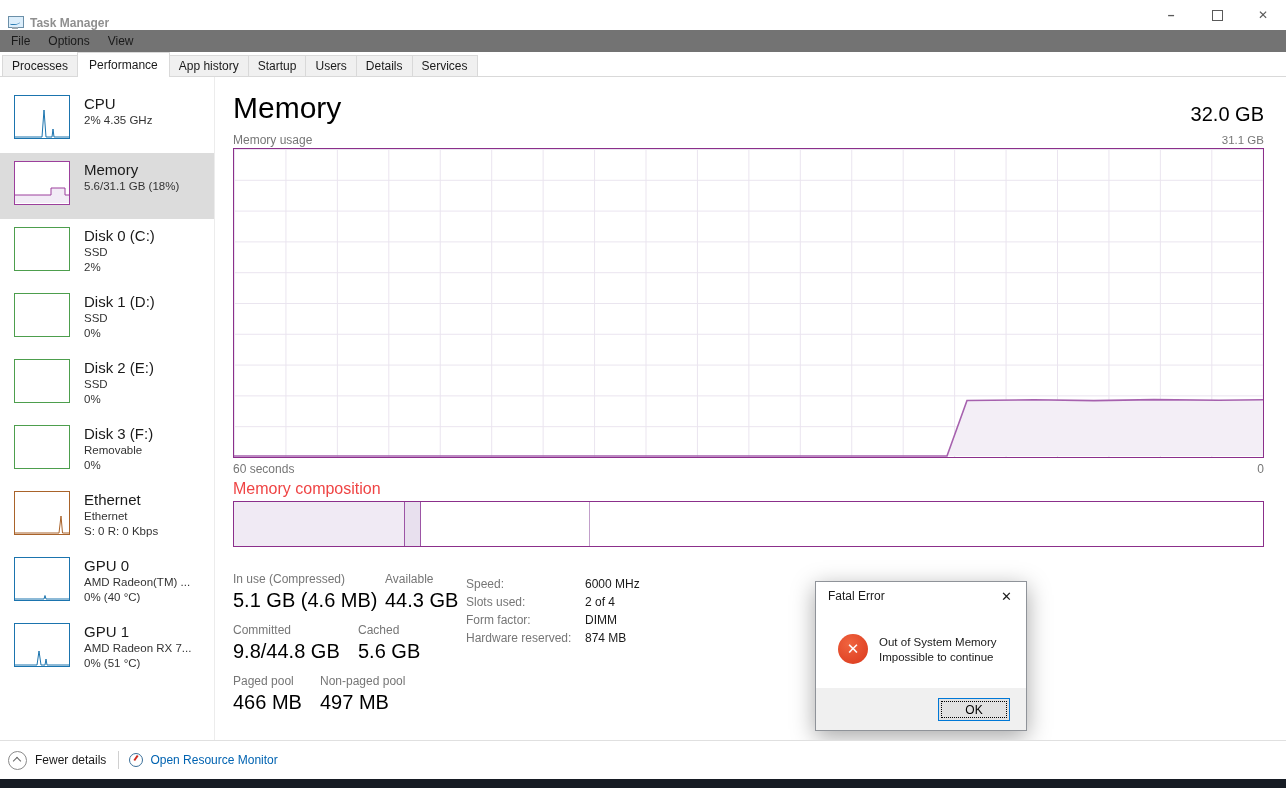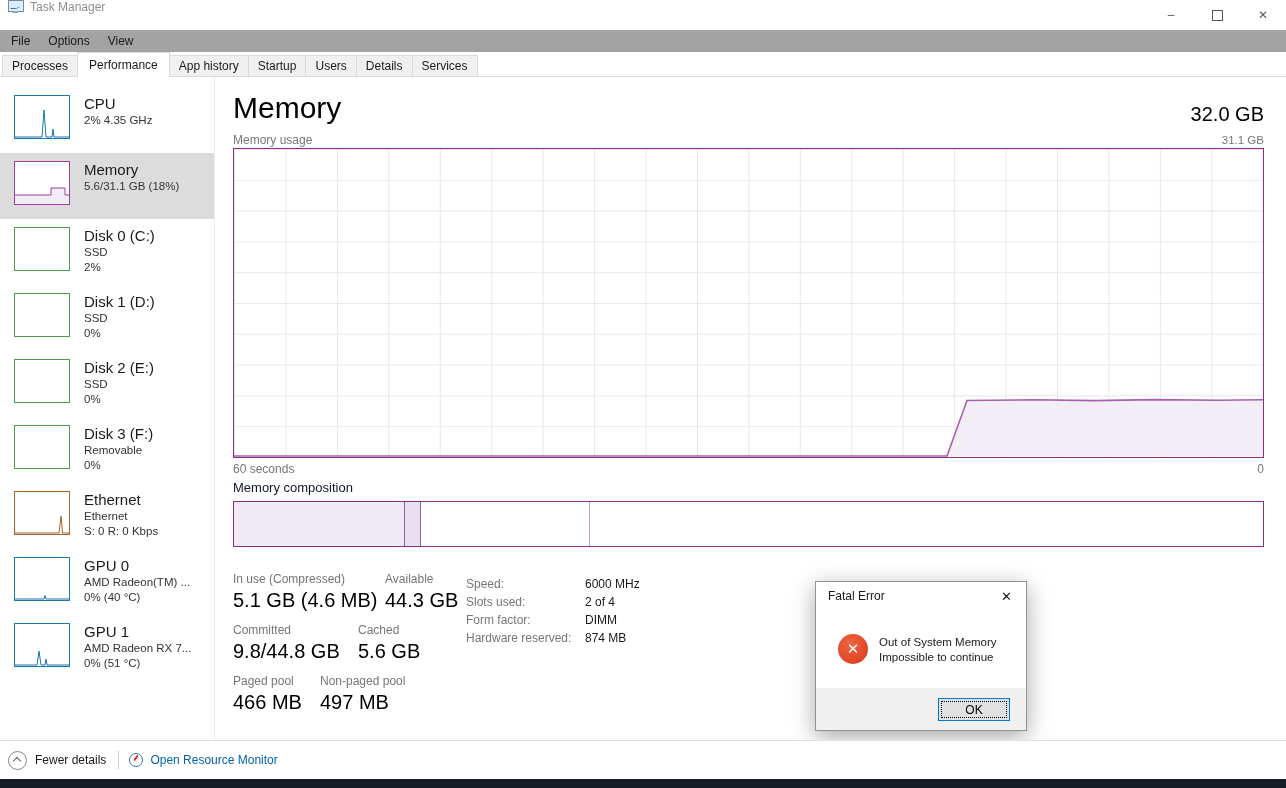--- a/index.html
+++ b/index.html
@@ -1,31 +1,31 @@
 <!DOCTYPE html>
 <html><head>
 <meta charset="utf-8">
 <style>
   html,body{margin:0;padding:0;background:#fff;}
   body{width:1286px;height:788px;overflow:hidden;font-family:"Liberation Sans","DejaVu Sans",sans-serif;color:#1a1a1a;-webkit-font-smoothing:antialiased;}
   .window{position:relative;width:1286px;height:788px;background:#fff;}
 
   
-  .titlebar{height:30px;display:flex;align-items:flex-start;background:#fff;}
+  .titlebar{height:30px;display:flex;align-items:flex-end;background:#fff;font-weight:bold;}
   .app-icon{width:16px;height:14px;margin:0 6px 0 8px;position:relative;}
   .app-icon .screen{position:absolute;left:0;top:0;width:14px;height:10px;border:1px solid #6b8fa8;background:#dceefb;}
   .app-icon .wave{position:absolute;left:2px;top:4px;width:10px;height:4px;border-bottom:1.5px solid #2e7db3;border-radius:0 0 60% 30%;}
   .app-icon .stand{position:absolute;left:4px;top:11px;width:6px;height:2px;background:#9aa7b0;}
   .title-text{font-size:12px;color:#8f8f8f;}
   .win-controls{margin-left:auto;display:flex;height:30px;}
   .win-btn{width:46px;height:30px;display:flex;align-items:center;justify-content:center;color:#5a5a5a;font-size:12px;}
   .max-glyph{width:9px;height:9px;border:1px solid #5a5a5a;display:block;}
 
   
-  .menubar{height:22px;display:flex;align-items:center;padding-left:2px;background:#a3a3a3;}
+  .menubar{height:22px;display:flex;align-items:center;padding-left:2px;background:#737373;}
   .menu-item{font-size:12px;padding:2px 9px;color:#1a1a1a;}
 
   
   .tabbar{height:24px;display:flex;align-items:flex-end;padding-left:2px;border-bottom:1px solid #d9d9d9;background:#fff;position:relative;}
   .tab{font-size:12px;background:#f0f0f0;border:1px solid #d9d9d9;border-bottom:none;padding:3px 9px 3px 9px;margin-right:-1px;color:#1a1a1a;white-space:nowrap;}
   .tab.active{background:#fff;padding:5px 11px;margin-bottom:-1px;z-index:2;position:relative;}
 
   
   .body-area{position:absolute;top:77px;left:0;right:0;bottom:47px;}
   .sidebar{position:absolute;left:0;top:0;bottom:0;width:215px;border-right:1px solid #ececec;padding-top:10px;box-sizing:border-box;background:#fff;}
@@ -51,21 +51,21 @@
 
   
   .graph{position:absolute;left:18px;top:71px;width:1029px;height:308px;border:1px solid #8b2f8b;background-color:#fff;
     background-image:linear-gradient(to right,#eae4ef 1px,transparent 1px),linear-gradient(to bottom,#eae4ef 1px,transparent 1px);
     background-size:5% 100%,100% 30.8px;}
   .graph svg{position:absolute;left:0;top:0;width:100%;height:100%;}
   .time-left{position:absolute;left:18px;top:385px;font-size:12px;color:#767676;}
   .time-right{position:absolute;right:22px;top:385px;font-size:12px;color:#767676;}
 
   
-  .comp-label{position:absolute;left:18px;top:403px;font-size:13px;color:#0f172a;}
+  .comp-label{position:absolute;left:18px;top:403px;font-size:16px;color:#ef4444;}
   .comp-bar{position:absolute;left:18px;top:424px;width:1029px;height:44px;border:1px solid #8b2f8b;display:flex;background:#fff;}
   .seg-inuse{width:16.5%;background:#f0eaf4;border-right:1px solid #9c55a5;}
   .seg-modified{width:1.5%;background:#e8e0ee;border-right:1px solid #9c55a5;}
   .seg-standby{width:16.3%;background:#fff;border-right:1px solid #c29fca;}
   .seg-free{flex:1;background:#fff;}
 
   
   .stats{position:absolute;left:18px;top:495px;}
   .stat-row{margin-bottom:11px;display:flex;}
   .stat-cell{margin-right:30px;}

